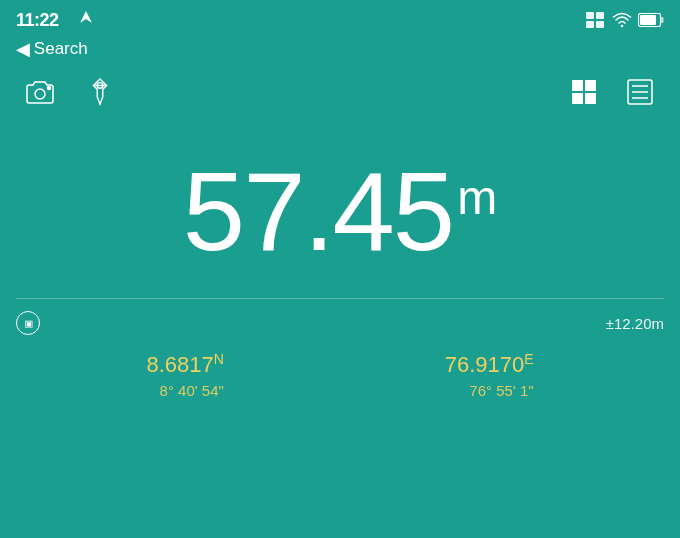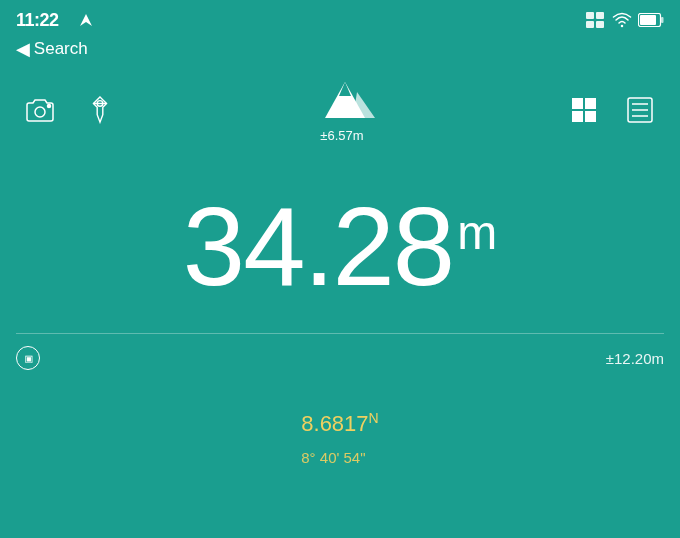--- a/index.html
+++ b/index.html
@@ -18,21 +18,21 @@
     .status-bar {
       display: flex;
       justify-content: space-between;
       align-items: center;
       padding: 8px 16px 4px 16px;
       height: 36px;
     }
 
     .status-left {
       display: flex;
-      align-items: center;
+      align-items: flex-start;
       gap: 20px;
       font-size: 18px;
       font-weight: 600;
       letter-spacing: -0.5px;
     }
 
     
     .nav-bar {
       display: flex;
       align-items: center;
@@ -185,23 +185,22 @@
 
     .coordinates-values {
       display: flex;
       justify-content: space-around;
       padding: 0 20px;
     }
 
     .coord-group {
       display: flex;
       flex-direction: column;
-      align-items: flex-start;
-      gap: 12px;
-      margin-top: 24px;
+      align-items: flex-end;
+      gap: 4px;
     }
 
     .coord-decimal {
       font-size: 22px;
       font-weight: 300;
       color: #f0d060;
     }
 
     .coord-decimal sup {
       font-size: 14px;
@@ -300,31 +299,20 @@
 
     <div class="tool-icon">
       <svg class="pin-svg" viewBox="0 0 22 30" fill="none" stroke="white" stroke-width="1.5">
         <path d="M11,1 L18,8 L14,12 L14,20 L11,28 L8,20 L8,12 L4,8 Z" fill="none" stroke="white" stroke-width="1.5"></path>
         <line x1="4" y1="8" x2="18" y2="8" stroke="white" stroke-width="1.5"></line>
         <circle cx="11" cy="8" r="3" fill="none" stroke="white" stroke-width="1.5"></circle>
       </svg>
     </div>
   </div>
 
-  <div class="toolbar-center mountain-icon">
-    <svg class="mountain-svg" viewBox="0 0 70 50" fill="white">
-
-      <polygon points="38,6 58,42 18,42" fill="white"></polygon>
-
-      <polygon points="50,16 68,42 46,42" fill="white" opacity="0.7"></polygon>
-
-      <polygon points="38,6 44,20 32,20" fill="#1a9e8f"></polygon>
-    </svg>
-    <span class="accuracy-label">±6.57m</span>
-  </div>
 
   <div class="toolbar-right">
 
     <div class="tool-icon">
       <svg class="grid-icon-svg" viewBox="0 0 26 26" fill="white">
         <rect x="1" y="1" width="11" height="11" fill="white"></rect>
         <rect x="14" y="1" width="11" height="11" fill="white"></rect>
         <rect x="1" y="14" width="11" height="11" fill="white"></rect>
         <rect x="14" y="14" width="11" height="11" fill="white"></rect>
       </svg>
@@ -336,21 +324,21 @@
         <line x1="5" y1="7" x2="21" y2="7" stroke="white" stroke-width="1.5"></line>
         <line x1="5" y1="13" x2="21" y2="13" stroke="white" stroke-width="1.5"></line>
         <line x1="5" y1="19" x2="21" y2="19" stroke="white" stroke-width="1.5"></line>
       </svg>
     </div>
   </div>
 </div>
 
 <div class="elevation-section">
   <div class="elevation-value">
-    <span class="elevation-number">34.28</span>
+    <span class="elevation-number">57.45</span>
     <span class="elevation-unit">m</span>
   </div>
 </div>
 
 <div class="coordinates-section">
   <div class="coordinates-header">
     <div class="coordinates-label">
       <div class="compass-icon">
         <span class="compass-needle">◈</span>
       </div>
@@ -360,14 +348,20 @@
 
   <div class="coordinates-values">
 
     <div class="coord-group">
       <div class="coord-decimal">
         <span>8.6817</span><sup>N</sup>
       </div>
       <div class="coord-dms">8° 40' 54"</div>
     </div>
 
+    <div class="coord-group">
+      <div class="coord-decimal">
+        <span>76.9170</span><sup>E</sup>
+      </div>
+      <div class="coord-dms">76° 55' 1"</div>
+    </div>
   </div>
 </div>
 
 </body></html>

